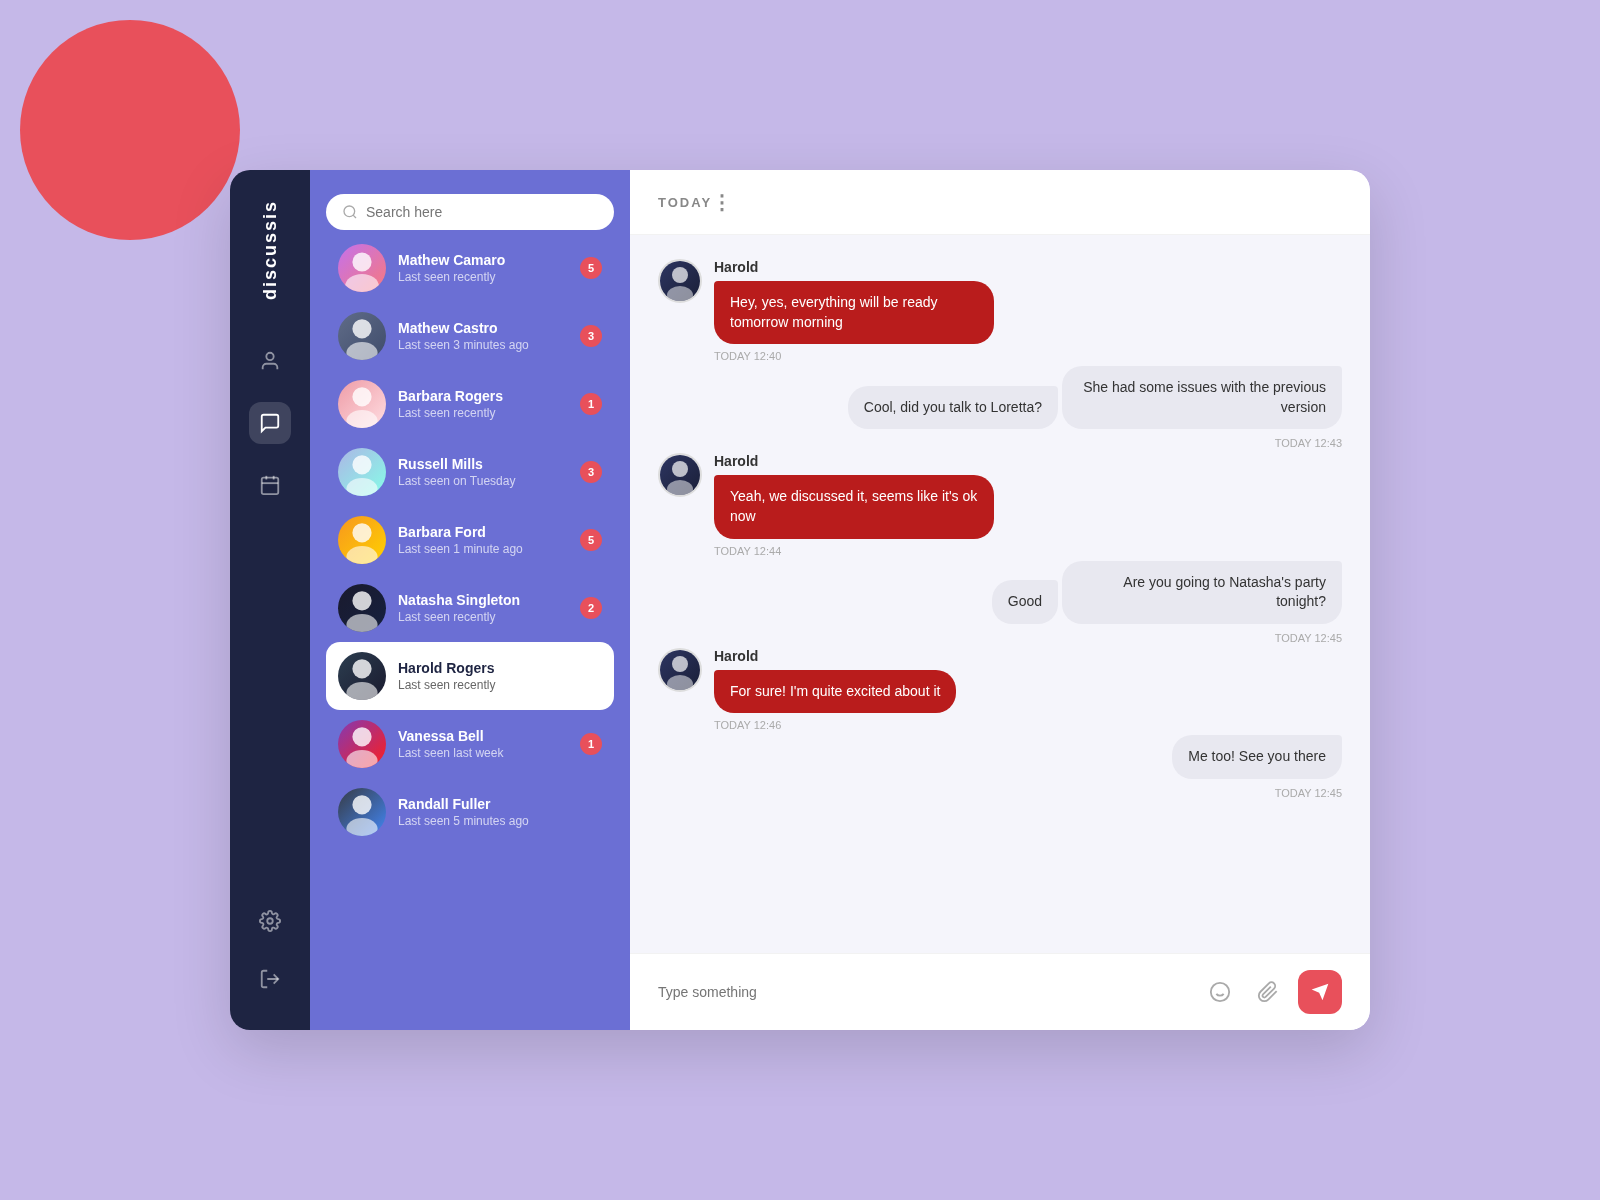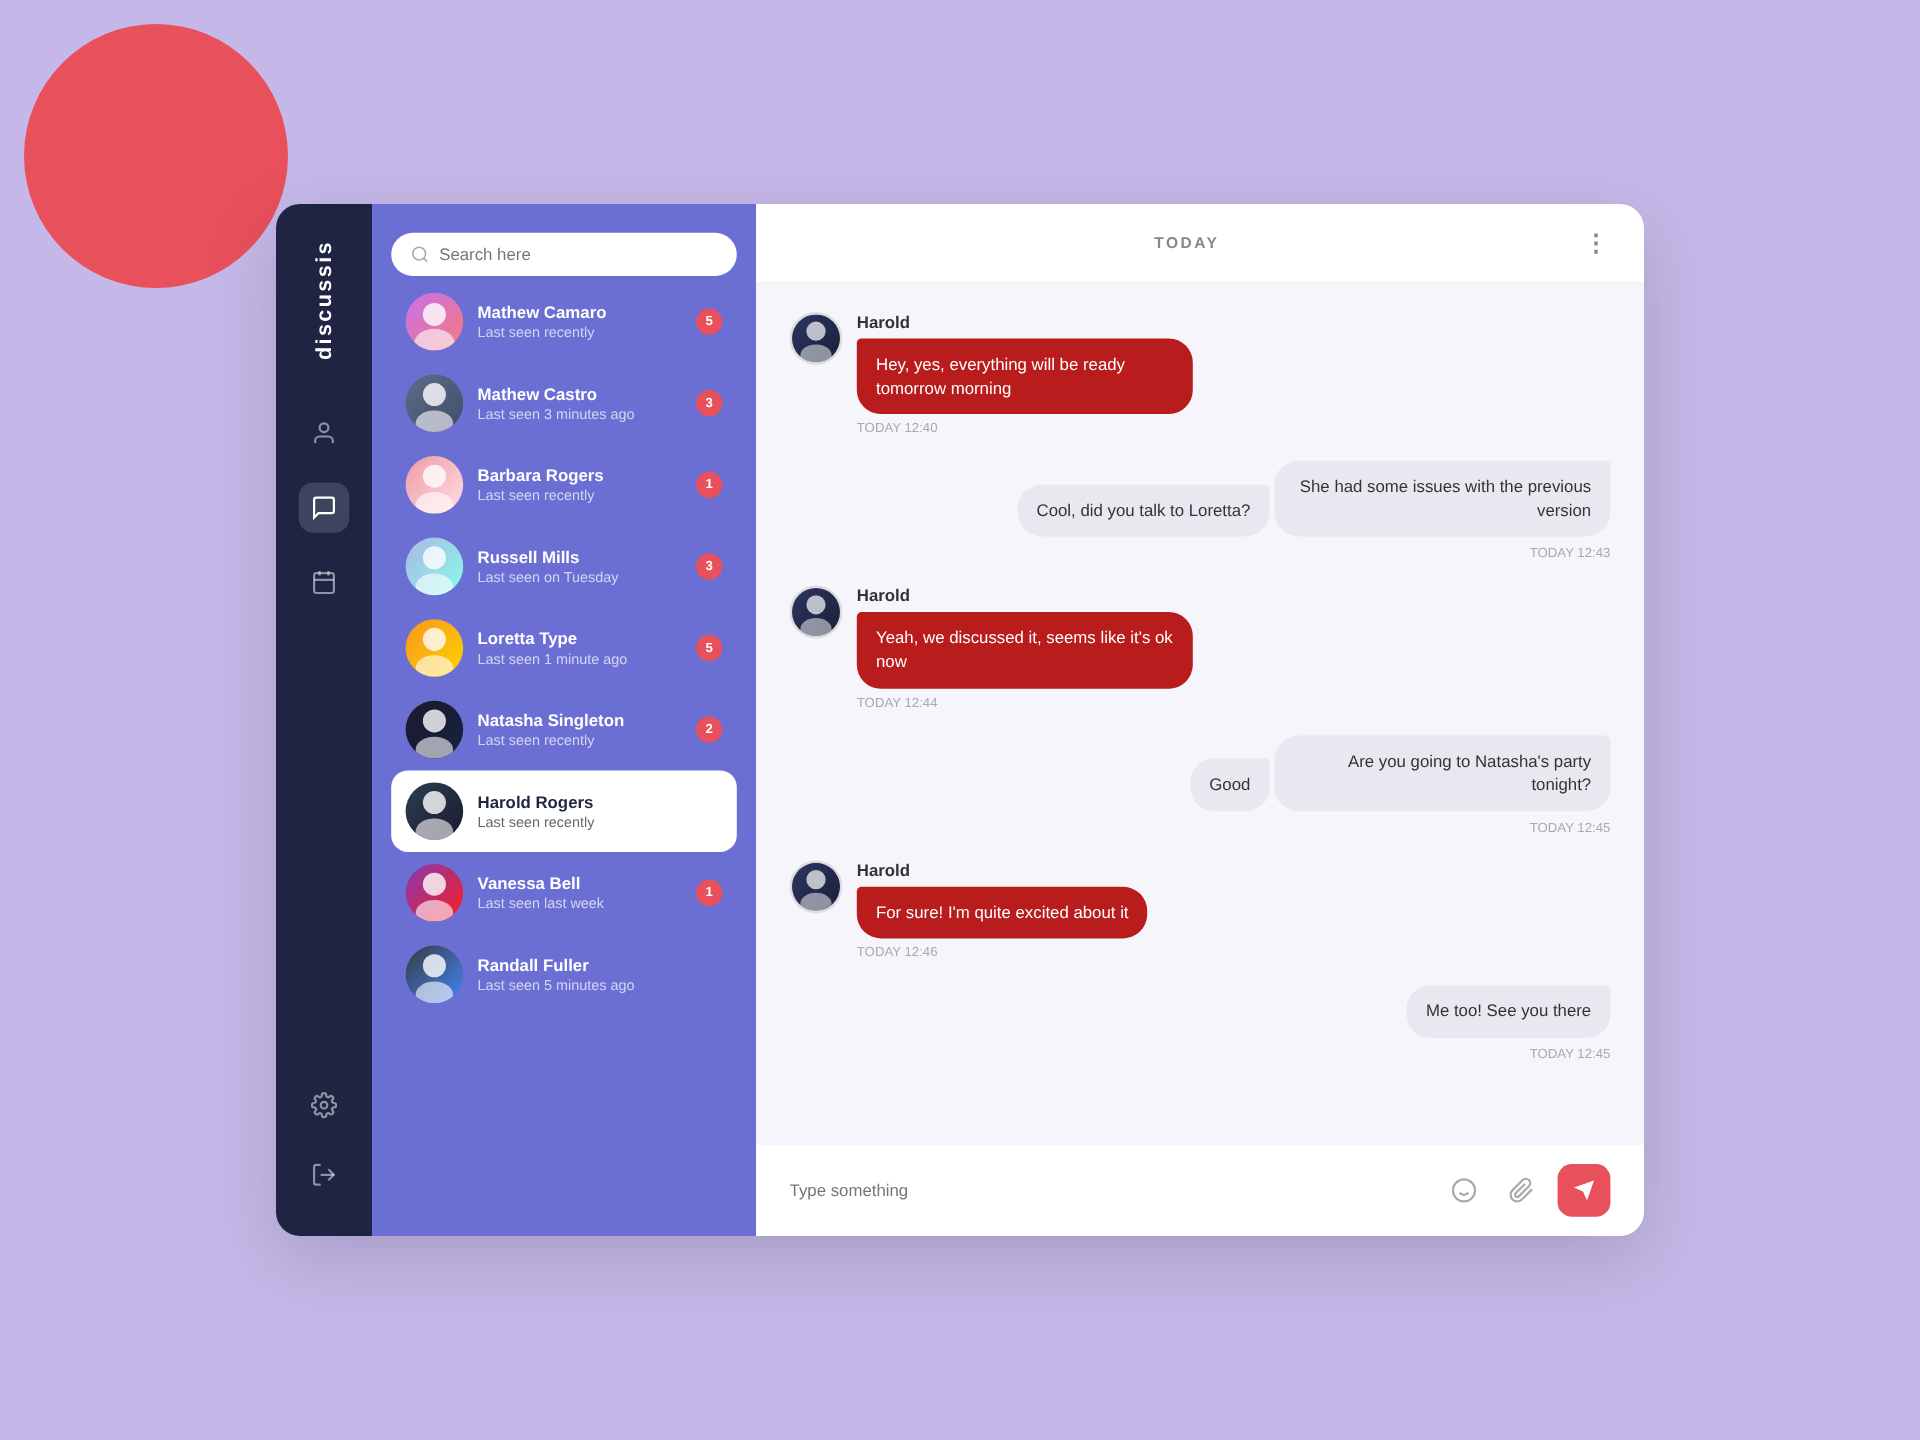--- a/index.html
+++ b/index.html
@@ -214,21 +214,21 @@
       display: flex;
       flex-direction: column;
       border-radius: 0 20px 20px 0;
       overflow: hidden;
     }
 
     .chat-header {
       padding: 20px 28px;
       display: flex;
       align-items: center;
-      justify-content: space-between;
+      justify-content: flex-start;
       border-bottom: 1px solid rgba(0,0,0,0.05);
       background: white;
     }
 
     .chat-header-title {
       font-size: 13px;
       font-weight: 700;
       color: #888;
       letter-spacing: 2px;
       text-transform: uppercase;
@@ -241,21 +241,21 @@
       font-weight: 700;
       letter-spacing: 2px;
     }
 
     .messages-area {
       flex: 1;
       padding: 24px 28px;
       overflow-y: auto;
       display: flex;
       flex-direction: column;
-      gap: 21px;
+      gap: 4px;
     }
 
     .message-group {
       display: flex;
       flex-direction: column;
       gap: 4px;
     }
 
     .message-row {
       display: flex;
@@ -523,21 +523,21 @@
     </div>
 
     <div class="chat-item">
       <div class="avatar av-loretta">
         <svg viewBox="0 0 40 40" width="48" height="48">
           <circle cx="20" cy="14" r="8" fill="rgba(255,255,255,0.8)"></circle>
           <ellipse cx="20" cy="34" rx="13" ry="9" fill="rgba(255,255,255,0.6)"></ellipse>
         </svg>
       </div>
       <div class="chat-info">
-        <div class="chat-name">Loretta Type</div>
+        <div class="chat-name">Barbara Ford</div>
         <div class="chat-status">Last seen 1 minute ago</div>
       </div>
       <div class="badge">5</div>
     </div>
 
     <div class="chat-item">
       <div class="avatar av-natasha">
         <svg viewBox="0 0 40 40" width="48" height="48">
           <circle cx="20" cy="14" r="8" fill="rgba(255,255,255,0.8)"></circle>
           <ellipse cx="20" cy="34" rx="13" ry="9" fill="rgba(255,255,255,0.6)"></ellipse>

